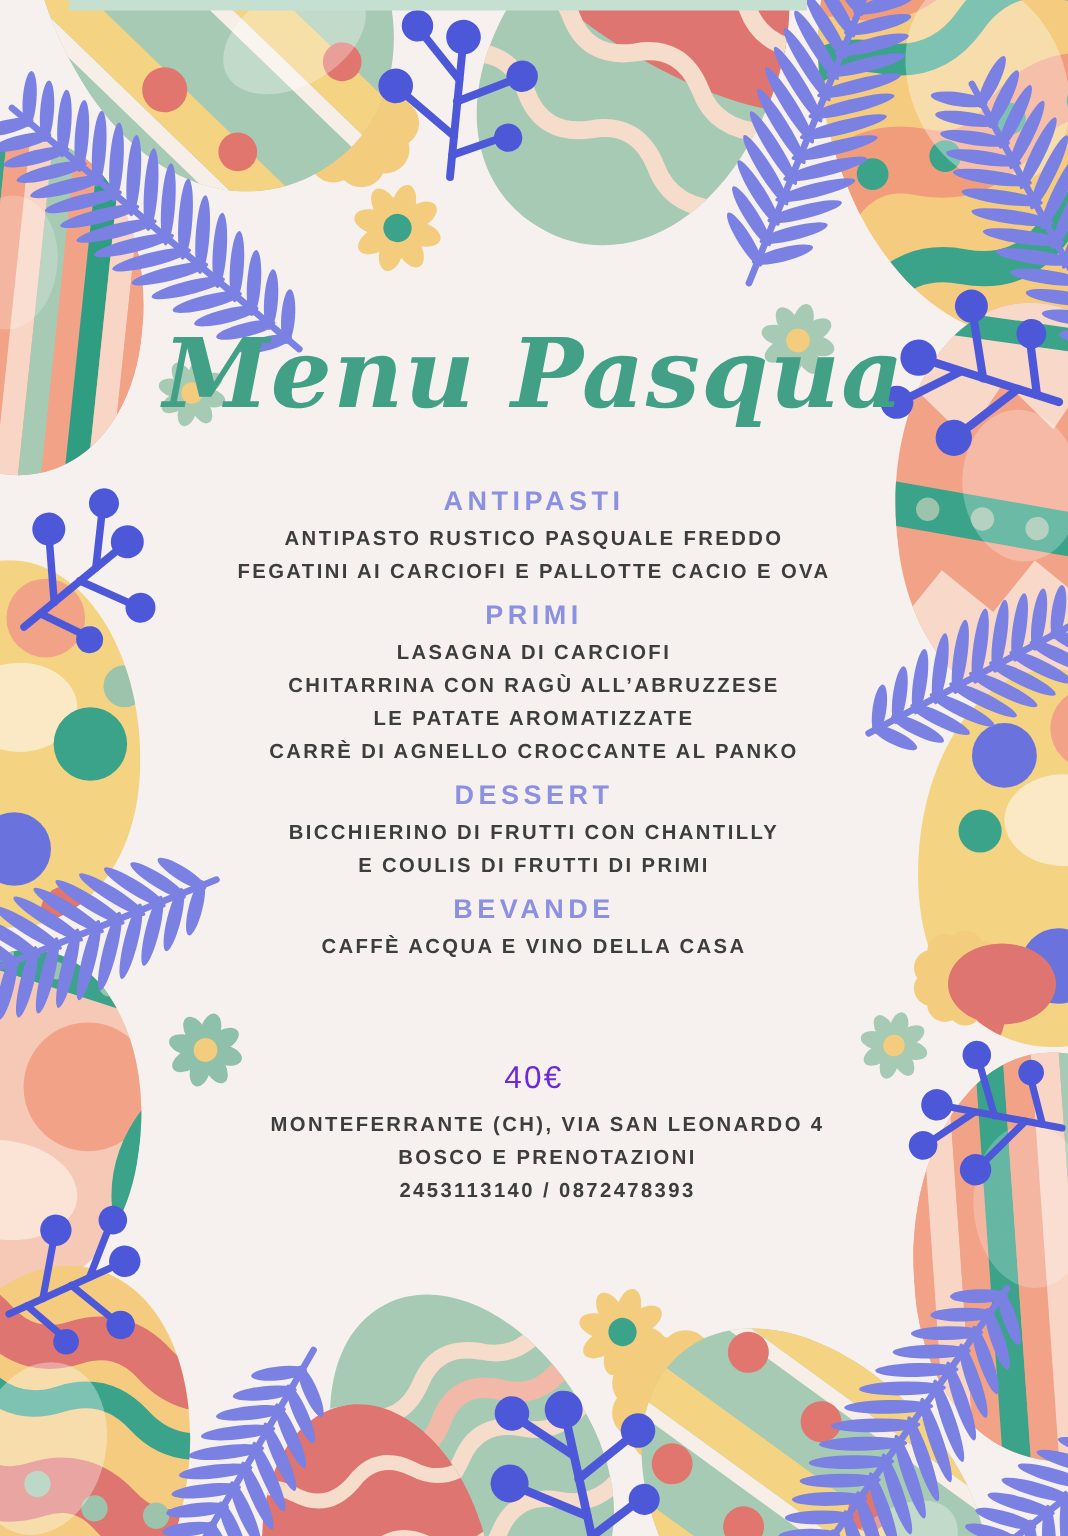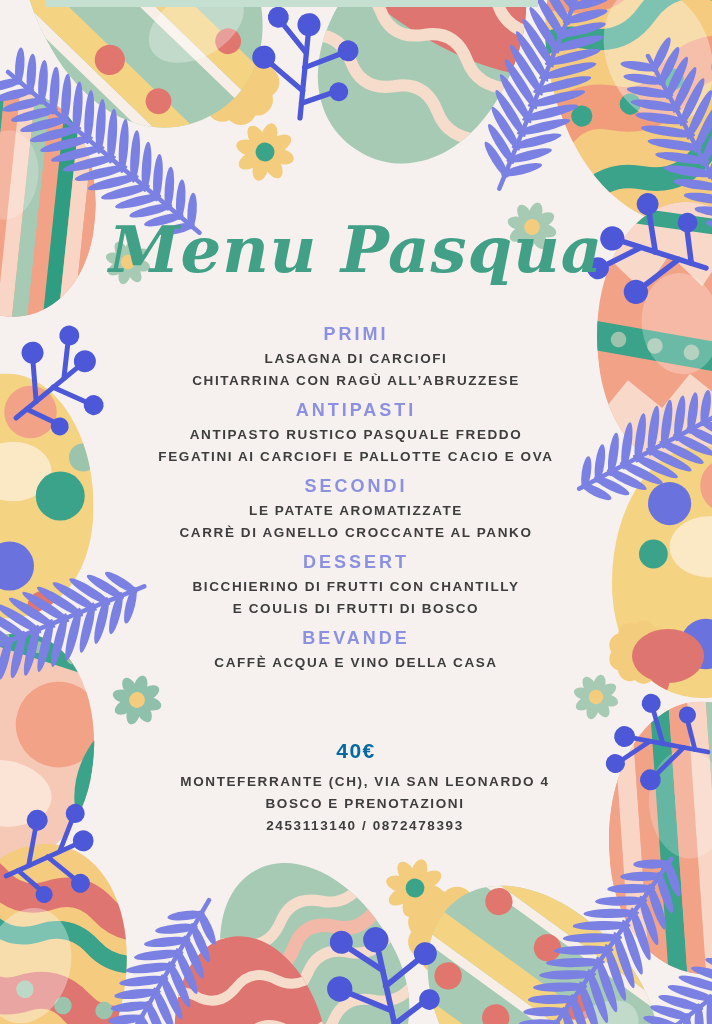--- a/index.html
+++ b/index.html
@@ -17,21 +17,21 @@
   }
   .sec-title {
     margin:6px 0 2px; color:#8b90e0;
     font-size:18px; font-weight:bold; letter-spacing:3px; line-height:24px;
   }
   .item {
     color:#3d3d3d; font-size:13.5px; font-weight:bold;
     letter-spacing:1.6px; line-height:22px;
   }
   .price {
-    margin-top:62px; color:#0369a1; font-size:21px; font-weight:bold;
+    margin-top:62px; color:#6d28d9; font-size:21px; font-weight:normal;
     letter-spacing:1.5px; line-height:30px;
   }
   .footer { margin-top:5px;padding-left:18px; }
   .footer .item { line-height:22px; }
 </style>
 </head>
 <body>
 
 <div class="poster">
   <svg class="decor" viewBox="0 0 712 1024" xmlns="http://www.w3.org/2000/svg" id="decorSvg">
@@ -663,41 +663,40 @@
         <ellipse cx="0" cy="-12.4" rx="6.0" ry="10.4" transform="rotate(315)" fill="#a7cab4"></ellipse>
         <circle r="7.2" fill="#f3cd7d"></circle>
       </g>
       <rect x="46" y="0" width="492" height="7" fill="#c5dfd1"></rect>
     </svg>
 
   <div class="content">
     <h1 class="title">Menu Pasqua</h1>
 
     <section>
+      <h2 class="sec-title">ANTIPASTI</h2>
+      <div class="item">ANTIPASTO RUSTICO PASQUALE FREDDO</div>
+      <div class="item">FEGATINI AI CARCIOFI E PALLOTTE CACIO E OVA</div>
+    </section>
+
+    <section>
       <h2 class="sec-title">PRIMI</h2>
       <div class="item">LASAGNA DI CARCIOFI</div>
       <div class="item">CHITARRINA CON RAGÙ ALL’ABRUZZESE</div>
     </section>
 
     <section>
-      <h2 class="sec-title">ANTIPASTI</h2>
-      <div class="item">ANTIPASTO RUSTICO PASQUALE FREDDO</div>
-      <div class="item">FEGATINI AI CARCIOFI E PALLOTTE CACIO E OVA</div>
-    </section>
-
-    <section>
-      <h2 class="sec-title">SECONDI</h2>
       <div class="item">LE PATATE AROMATIZZATE</div>
       <div class="item">CARRÈ DI AGNELLO CROCCANTE AL PANKO</div>
     </section>
 
     <section>
       <h2 class="sec-title">DESSERT</h2>
       <div class="item">BICCHIERINO DI FRUTTI CON CHANTILLY</div>
-      <div class="item">E COULIS DI FRUTTI DI BOSCO</div>
+      <div class="item">E COULIS DI FRUTTI DI PRIMI</div>
     </section>
 
     <section>
       <h2 class="sec-title">BEVANDE</h2>
       <div class="item">CAFFÈ ACQUA E VINO DELLA CASA</div>
     </section>
 
     <div class="price">40€</div>
 
     <div class="footer">

